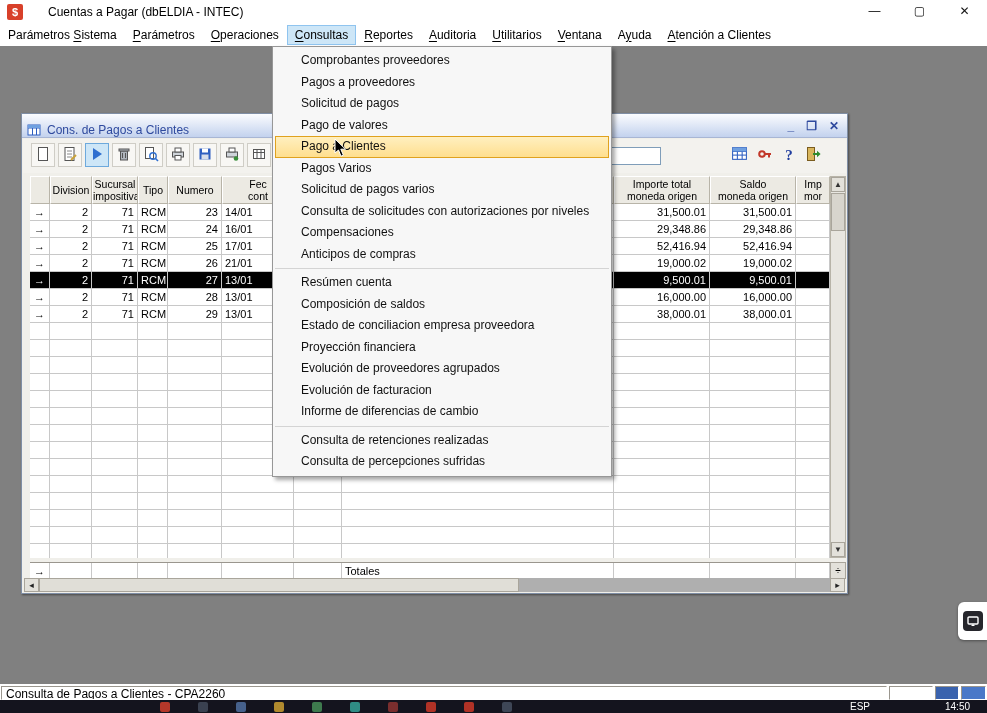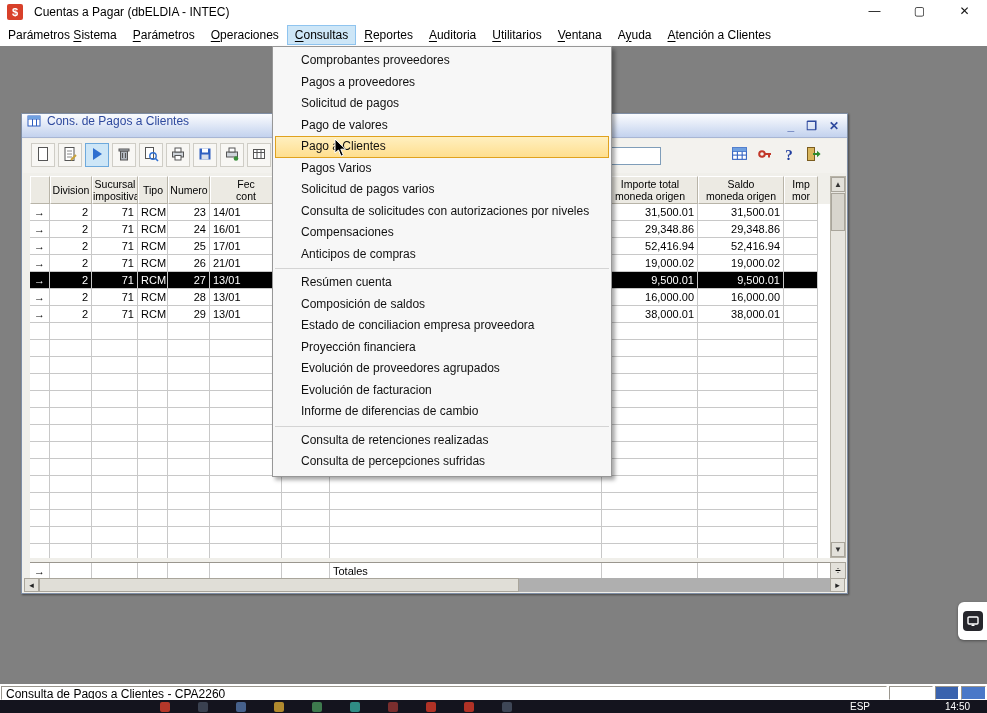--- a/index.html
+++ b/index.html
@@ -14,40 +14,40 @@
   
   .titlebar {
     position: absolute; left:0; top:0; width:987px; height:23px;
     background:#fff; display:flex; align-items:center; z-index:5;
   }
   .app-icon {
     margin-left:7px; width:16px; height:16px; background:#D8402A;
     color:#fff; font-weight:bold; font-size:11px; line-height:16px;
     text-align:center; border-radius:2px; flex:0 0 auto;
   }
-  .title-text { margin-left:11px; font-size:12px; white-space:nowrap; }
+  .title-text { margin-left:25px; font-size:12px; white-space:nowrap; }
   .win-controls { position:absolute; right:0; top:0; height:23px; display:flex; }
   .win-btn { width:45px; height:23px; text-align:center; line-height:23px; font-size:12px; color:#111; }
   .menubar {
     position:absolute; left:0; top:23px; width:987px; height:23px;
     background:#fff; display:flex; align-items:center; z-index:5;
   }
   .mb-item { padding:3px 8px; white-space:nowrap; }
   .mb-item.open { background:#CDE6F7; outline:1px solid #8FC4EF; outline-offset:-1px;text-align:right; }
   
   .mdi { position:absolute; left:0; top:46px; width:987px; height:638px; background:#808080; }
   
   .child {
     position:absolute; left:21px; top:67px; width:827px; height:481px;
     background:#F0EFEA; border:1px solid #7F8EA5; box-shadow:1px 1px 2px rgba(0,0,0,.45);
   }
   .child-titlebar {
     position:absolute; left:0; top:0; right:0; height:24px;
     background:linear-gradient(#FBFCFE,#C3D2EE);
-    border-bottom:1px solid #A8B6D4; display:flex; align-items:flex-start;
+    border-bottom:1px solid #A8B6D4; display:flex; align-items:flex-end;
   }
   .child-icon { margin-left:5px; width:14px; height:14px; flex:0 0 auto; }
   .child-title { margin-left:6px; color:#2F4A9E; font-size:12px; white-space:nowrap; }
   .child-controls {
     position:absolute; right:8px; top:0; height:24px; display:flex; gap:12px;
     align-items:center; color:#2F4A9E; font-weight:bold; font-size:12px;
   }
   .child-controls span { cursor:default; }
   
   .toolbar { position:absolute; left:1px; top:25px; right:1px; height:34px; background:#F3F2EE; }
@@ -77,21 +77,21 @@
   .grow { display:flex; height:17px; }
   .cell {
     height:17px; line-height:16px; font-size:11px; background:#fff;
     border-right:1px solid #C8C8C8; border-bottom:1px solid #C8C8C8;
     padding:0 3px; overflow:hidden; white-space:nowrap; flex:0 0 auto;
   }
   .cell.r { text-align:right; }
   .cell.l { text-align:left; }
   .selcell { text-align:center; padding:0; font-weight:bold; }
   .grow.sel .cell { background:#000; color:#fff; }
-  .c0{width:20px}.c1{width:42px}.c2{width:46px}.c3{width:30px}.c4{width:42px}
+  .c0{width:20px}.c1{width:42px}.c2{width:46px}.c3{width:30px}.c4{width:54px}
   .c5{width:72px}.c6{width:48px}.c7{width:272px}.c8{width:96px}.c9{width:86px}.c10{width:34px}
   
   .vscroll {
     position:absolute; left:808px; top:62px; width:16px; height:382px;
     background:#E8E6E0; border:1px solid #B8B4A8;
   }
   .vs-btn {
     position:absolute; left:0; width:14px; height:15px; background:#E3E1DA;
     border:1px solid #A9A59B; font-size:8px; text-align:center; line-height:14px; color:#333;
   }

